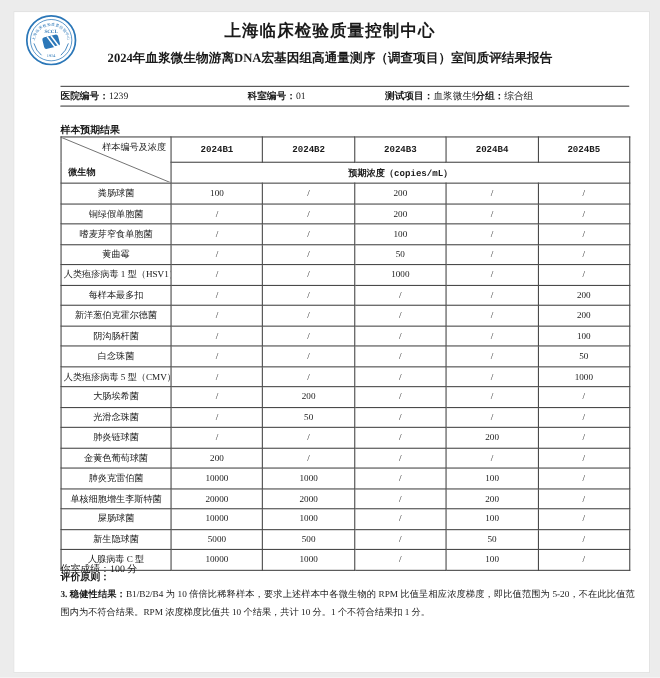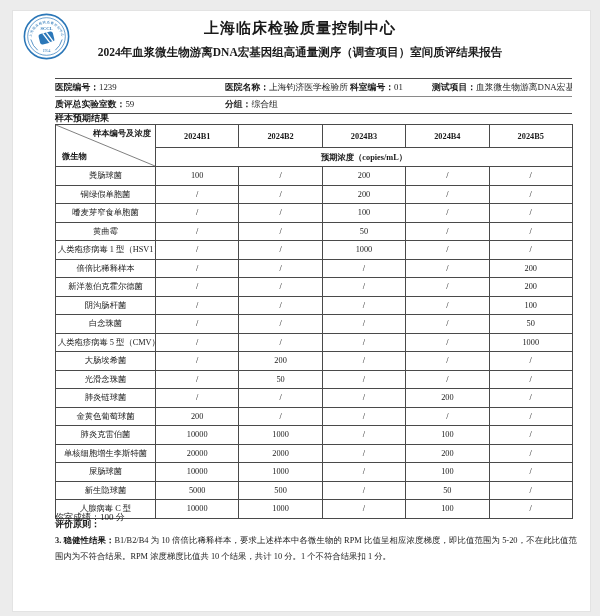--- a/index.html
+++ b/index.html
@@ -40,27 +40,27 @@
   
   .results-table{
     position:absolute;left:55px;top:124px;width:517px;
     border-collapse:collapse;table-layout:fixed;
     font-size:8.3px;
   }
   .results-table td,.results-table th{
     border:1px solid #4a4a4a;text-align:center;vertical-align:middle;
     padding:0 2px;font-weight:normal;overflow:hidden;white-space:nowrap;
   }
-  .results-table thead th{font-weight:bold;}
+  .results-table thead th{font-weight:bold;font-family:Liberation Mono, monospace;}
   .row-samples th{height:22px;}
   .row-units th{height:18px;font-weight:bold;}
   .results-table tbody td{height:17.5px;}
   .corner{position:relative;padding:0;}
   .corner .diag{position:absolute;left:0;top:0;width:100%;height:100%;}
-  .corner-top{position:absolute;top:3px;right:4px;font-weight:bold;font-size:8.3px;}
+  .corner-top{position:absolute;top:3px;right:4px;font-weight:normal;font-size:8.3px;}
   .corner-bottom{position:absolute;bottom:4px;left:6px;font-weight:bold;font-size:8.3px;}
   
   .score{position:absolute;left:55px;top:471px;font-size:9px;font-weight:normal;margin-top:40px;}
   .principles-title{position:absolute;left:55px;top:518px;font-size:9px;font-weight:bold;}
   .principles{position:absolute;left:55px;top:533px;width:522px;font-size:8.4px;line-height:15.5px;}
   .principle{margin-bottom:1.5px;text-align:justify;}
   .principle b{font-weight:bold;}
   .logo-arc-text{font-size:3.4px;fill:#2b77b8;letter-spacing:.4px;}
   .logo-sccl{font-size:4.6px;fill:#2b77b8;font-weight:bold;}
   .logo-year{font-size:4px;fill:#2b77b8;}
@@ -89,24 +89,22 @@
   <path d="M 8,27 Q 10,34 15,38" fill="none" stroke="#2b77b8" stroke-width="0.8"></path>
   <path d="M 40,27 Q 38,34 33,38" fill="none" stroke="#2b77b8" stroke-width="0.8"></path>
   <text class="logo-year" x="24" y="39.5" text-anchor="middle">1954</text>
 </svg>
 
 <div class="org-title">上海临床检验质量控制中心</div>
 <div class="report-title">2024年血浆微生物游离DNA宏基因组高通量测序（调查项目）室间质评结果报告</div>
 
 <div class="info-table">
     <div class="info-cell"><b>医院编号：</b><span>1239</span></div>
-    <div class="info-cell"><b>医院名称：</b><span>上海钧济医学检验所</span></div>
     <div class="info-cell"><b>科室编号：</b><span>01</span></div>
     <div class="info-cell"><b>测试项目：</b><span>血浆微生物游离DNA宏基因组高通量测序</span></div>
-    <div class="info-cell"><b>质评总实验室数：</b><span>59</span></div>
     <div class="info-cell"><b>分组：</b><span>综合组</span></div>
   </div>
 
 <div class="section-label">样本预期结果</div>
 
 <table class="results-table">
   <colgroup>
     <col style="width:100px">
     <col style="width:83.4px">
       <col style="width:83.4px">
@@ -168,21 +166,21 @@
       </tr>
       <tr>
         <td>人类疱疹病毒 1 型（HSV1）</td>
         <td>/</td>
         <td>/</td>
         <td>1000</td>
         <td>/</td>
         <td>/</td>
       </tr>
       <tr>
-        <td>倍倍比稀释样本</td>
+        <td>每样本最多扣</td>
         <td>/</td>
         <td>/</td>
         <td>/</td>
         <td>/</td>
         <td>200</td>
       </tr>
       <tr>
         <td>新洋葱伯克霍尔德菌</td>
         <td>/</td>
         <td>/</td>

